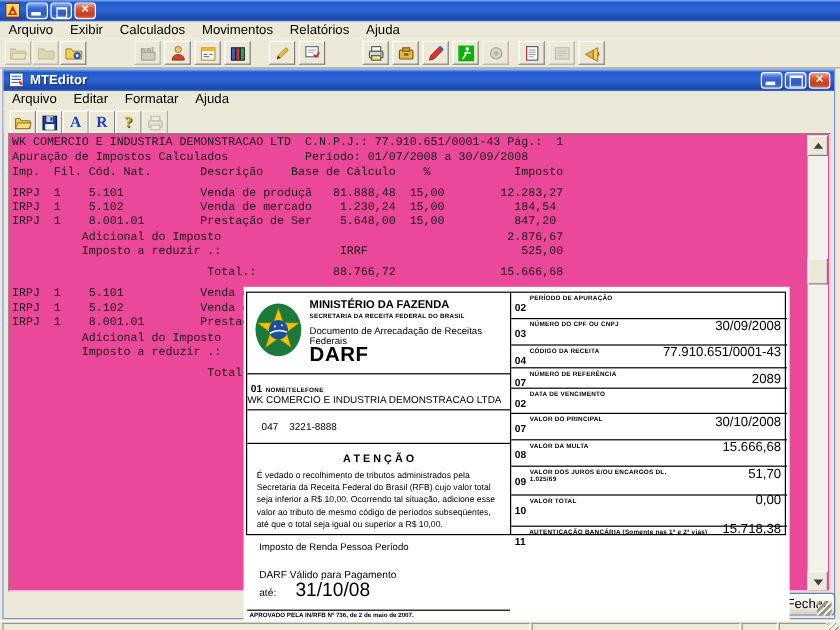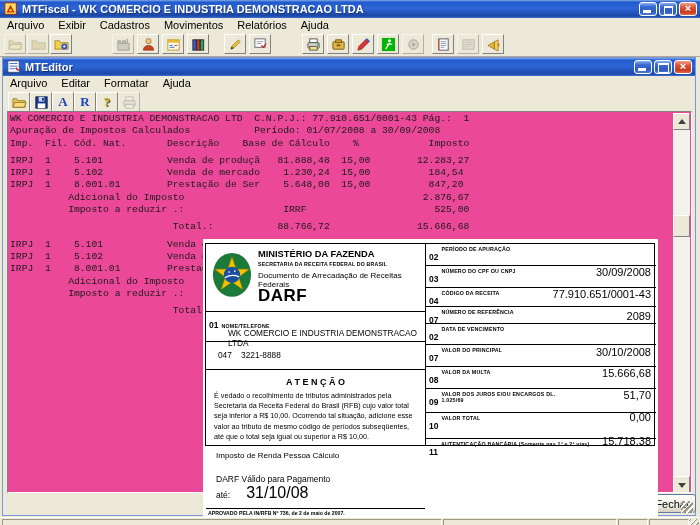--- a/index.html
+++ b/index.html
@@ -85,21 +85,21 @@
   #dl-header{top:0;height:68px;}
   #darf-seal{position:absolute;left:5px;top:7px;width:42px;height:50px;}
   .ministerio{position:absolute;left:52px;top:5px;font-size:9.3px;font-weight:bold;}
   .secretaria{position:absolute;left:52px;top:17px;font-size:5.2px;font-weight:bold;letter-spacing:.2px;}
   .documento{position:absolute;left:52px;top:27px;font-size:8px;}
   .darf-title{position:absolute;left:52px;top:42px;font-size:17px;font-weight:bold;letter-spacing:.5px;}
   #dl-f01{top:68px;height:30px;}
   .fnum{font-weight:bold;font-size:8.5px;margin-right:3px;}
   .flab{font-size:5.3px;font-weight:bold;letter-spacing:.2px;}
   .frow-label{padding:2px 3px;}
-  #dl-f01 .val{position:absolute;left:22px;top:16px;font-size:8.3px;}
+  #dl-f01 .val{position:absolute;left:0;top:16px;font-size:8.3px;}
   #dl-phone{top:98px;height:28px;}
   #dl-phone .val{position:absolute;left:12px;top:8px;font-size:8.3px;white-space:pre;}
   #dl-main{top:126px;height:139px;}
   .atencao-t{text-align:center;font-weight:bold;font-size:9px;margin-top:7px;}
   .atencao-p{font-size:7.2px;line-height:10.2px;text-align:left;padding:4px 8px 0 8px;}
   .tributo{font-size:8px;padding:9px 0 0 10px;}
   .validade{padding:14px 0 0 10px;font-size:8.5px;}
   .validade b{font-weight:normal;font-size:16px;margin-left:16px;}
   #dl-aprovado{top:265px;height:7px;border-bottom:none;font-size:5.2px;font-weight:bold;padding:1px 0 0 2px;}
   .darf-row{position:relative;border-bottom:1px solid #000;box-sizing:border-box;
@@ -120,32 +120,31 @@
 <div class="screen">
 
   <div class="titlebar" id="main-titlebar">
     <span class="ticon">
       <svg viewBox="0 0 16 16">
           <rect x="1" y="1" width="13" height="13" fill="#ffe066" stroke="#a02000"></rect>
           <path d="M3 12L7.5 3l4.5 9z" fill="#d22200"></path>
           <circle cx="7.5" cy="9.5" r="1.6" fill="#ffd000"></circle>
         </svg>
     </span>
-    <span class="ttext">MTFiscal - WK COMERCIO E INDUSTRIA DEMONSTRACAO LTDA</span>
     <span class="winbtns">
       <span class="wbtn min"></span>
       <span class="wbtn restore"></span>
       <span class="wbtn close">×</span>
     </span>
   </div>
 
   <div class="menubar" id="main-menubar">
     <span class="menu-item">Arquivo</span>
     <span class="menu-item">Exibir</span>
-    <span class="menu-item">Cadastros</span>
+    <span class="menu-item">Calculados</span>
     <span class="menu-item">Movimentos</span>
     <span class="menu-item">Relatórios</span>
     <span class="menu-item">Ajuda</span>
   </div>
 
   <div class="toolbar" id="main-toolbar">
     <span class="tbtn dis" style="left:4px">
         <svg viewBox="0 0 16 16">
           <path d="M1 13V4h4l1 2h8v7z" fill="#d6c98f" stroke="#8a845e" stroke-width=".7"></path>
           <path d="M1 13l2-5h12l-2 5z" fill="#efe3ac" stroke="#8a845e" stroke-width=".7"></path>
@@ -358,21 +357,21 @@
           <span class="val">WK COMERCIO E INDUSTRIA DEMONSTRACAO LTDA</span>
         </div>
 
         <div class="dl-sec" id="dl-phone">
           <span class="val">047    3221-8888</span>
         </div>
 
         <div class="dl-sec" id="dl-main" style="border-bottom:1px solid #000;">
           <div class="atencao-t">A T E N Ç Ã O</div>
           <div class="atencao-p">É vedado o recolhimento de tributos administrados pela Secretaria da Receita Federal do Brasil (RFB) cujo valor total seja inferior a R$ 10,00. Ocorrendo tal situação, adicione esse valor ao tributo de mesmo código de períodos subseqüentes, até que o total seja igual ou superior a R$ 10,00.</div>
-          <div class="tributo">Imposto de Renda Pessoa Cálculo</div>
+          <div class="tributo">Imposto de Renda Pessoa Período</div>
           <div class="validade">
             <span>DARF Válido para Pagamento até:</span><b>31/10/08</b>
           </div>
         </div>
 
         <div class="dl-sec" id="dl-aprovado">APROVADO PELA IN/RFB Nº 736, de 2 de maio de 2007.</div>
       </div>
 
       <div id="darf-right">
         <div class="darf-row" style="height:22px">

